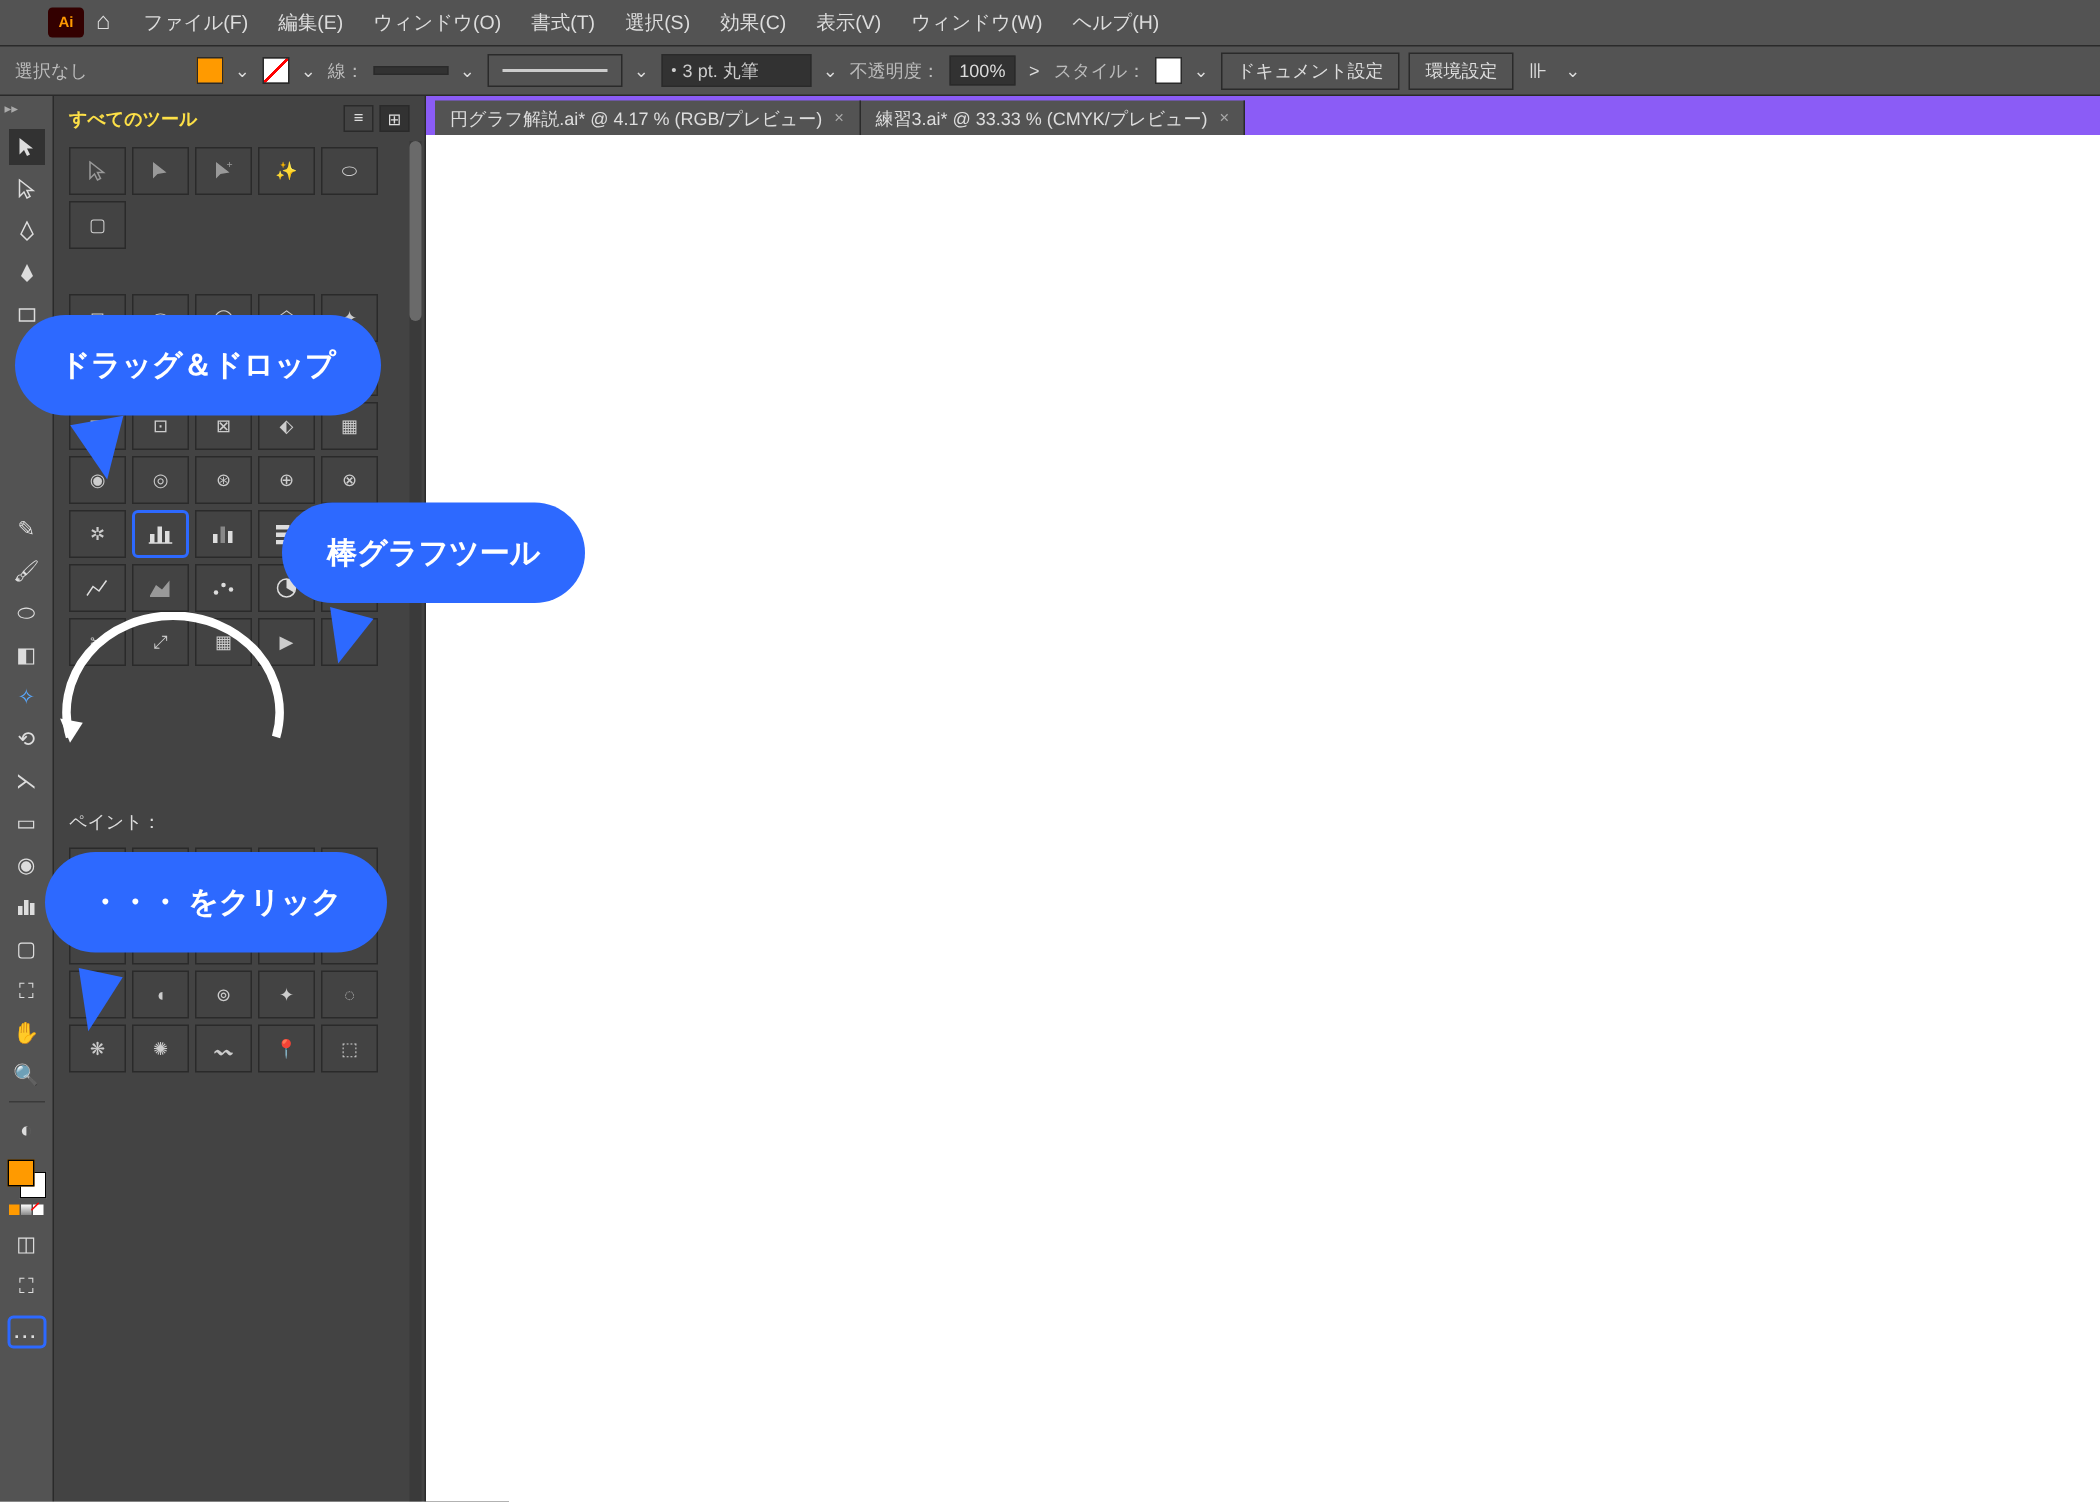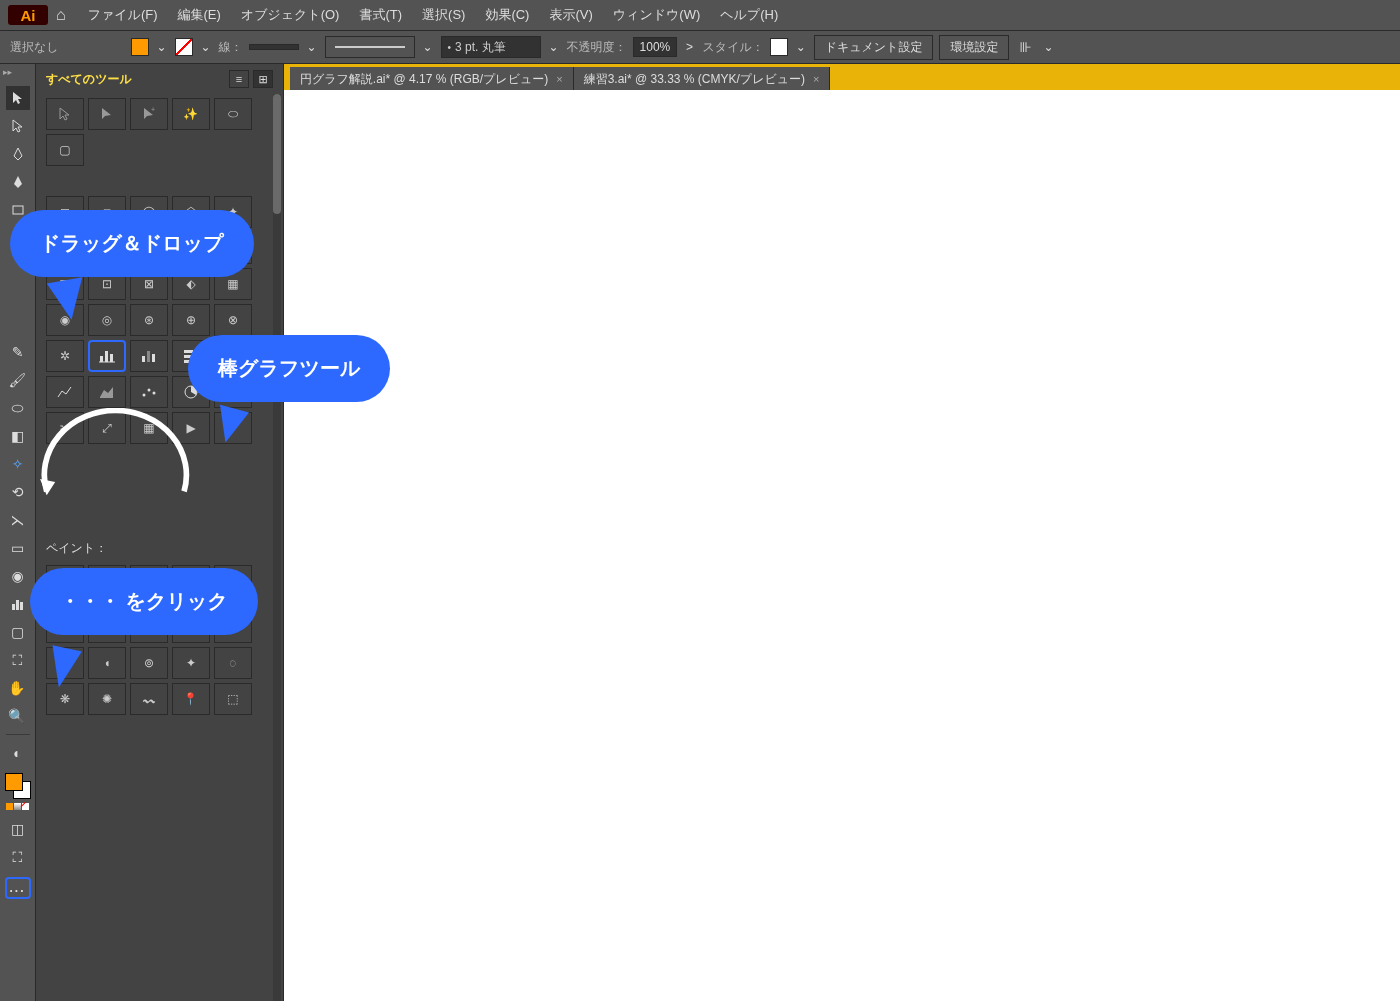--- a/index.html
+++ b/index.html
@@ -1,39 +1,39 @@
 <!DOCTYPE html>
 <html><head>
 <meta charset="utf-8">
 <style>
 * { margin:0; padding:0; box-sizing:border-box; font-family:"Hiragino Sans","Meiryo",sans-serif; user-select:none; }
 body { background:#323232; width:1400px; height:1001px; overflow:hidden; color:#ccc; font-size:12px; position:relative; }
 
 
 .menubar { height:30px; background:#535353; display:flex; align-items:center; padding:0 8px; gap:4px; }
-.ai-logo { width:40px; height:20px; background:#330000; color:#ff9a00; font-weight:bold; font-size:15px; display:flex; align-items:center; justify-content:center; border-radius:3px; }
+.ai-logo { width:24px; height:20px; background:#330000; color:#ff9a00; font-weight:bold; font-size:10px; display:flex; align-items:center; justify-content:center; border-radius:3px;margin-left:24px; }
 .home-ic { color:#ddd; font-size:16px; margin:0 10px 0 4px; }
 .menubar .menu-item { color:#ddd; font-size:13px; padding:0 8px; cursor:default; }
 
 
 .controlbar { height:34px; background:#535353; border-top:1px solid #2a2a2a; border-bottom:1px solid #2a2a2a; display:flex; align-items:center; padding:0 10px; gap:6px; font-size:12px; }
 .ctrl-btn { background:#535353; border:1px solid #2a2a2a; color:#ddd; padding:3px 10px; font-size:12px; }
 .swatch { width:18px; height:18px; border:1px solid #2a2a2a; }
 .swatch.fill { background:#ff9a00; }
 .swatch.stroke { background:linear-gradient(135deg,#fff 0 45%,red 45% 55%,#fff 55% 100%); }
 .dd { width:14px; text-align:center; color:#ddd; }
 .txt-input { background:#323232; border:1px solid #2a2a2a; color:#ddd; padding:2px 6px; font-size:12px; width:44px; text-align:right; }
 .stroke-prof { width:90px; background:#535353; border:1px solid #2a2a2a; display:flex; align-items:center; justify-content:center; height:22px; }
 .brush-sel { width:100px; background:#323232; border:1px solid #2a2a2a; height:22px; display:flex; align-items:center; padding:0 6px; gap:4px; }
 .lbl { color:#bbb; }
 .style-sw { width:18px;height:18px;background:#fff;border:1px solid #2a2a2a; }
 .pref-ic { color:#ddd; font-size:14px; padding:0 4px; }
 
 
-.tabbar { height:30px; background:#eab308; display:flex; align-items:center; padding-left:290px; }
+.tabbar { height:30px; background:#8b5cf6; display:flex; align-items:center; padding-left:290px; }
 .tab { background:#535353; color:#ddd; font-size:12px; padding:4px 10px; display:flex; align-items:center; gap:8px; border-right:1px solid #2a2a2a; }
 .tab .x { color:#aaa; font-size:11px; }
 .tabbar-left { position:absolute; left:263px; top:64px; width:24px; height:26px; display:flex; align-items:center; justify-content:center; color:#aaa; }
 
 
 .leftcol { position:absolute; left:0; top:64px; bottom:0; width:36px; background:#535353; border-right:1px solid #2a2a2a; display:flex; flex-direction:column; align-items:center; padding-top:22px; gap:4px; }
 .leftcol .tool { width:24px; height:24px; display:flex; align-items:center; justify-content:center; color:#ddd; font-size:14px; position:relative; }
 .leftcol .tool.sel { background:#323232; }
 .leftcol .sep { width:24px; height:1px; background:#3a3a3a; margin:2px 0; }
 .leftcol .colorbox { width:26px; height:26px; position:relative; margin-top:4px; }
@@ -75,21 +75,21 @@
 svg { display:block; }
 </style>
 </head>
 <body>
 
 <div class="menubar">
   <div class="ai-logo">Ai</div>
   <div class="home-ic">⌂</div>
   <div class="menu-item">ファイル(F)</div>
   <div class="menu-item">編集(E)</div>
-  <div class="menu-item">オブジェクト(O)</div>
+  <div class="menu-item">ウィンドウ(O)</div>
   <div class="menu-item">書式(T)</div>
   <div class="menu-item">選択(S)</div>
   <div class="menu-item">効果(C)</div>
   <div class="menu-item">表示(V)</div>
   <div class="menu-item">ウィンドウ(W)</div>
   <div class="menu-item">ヘルプ(H)</div>
 </div>
 
 <div class="controlbar">
   <div class="lbl">選択なし</div>

